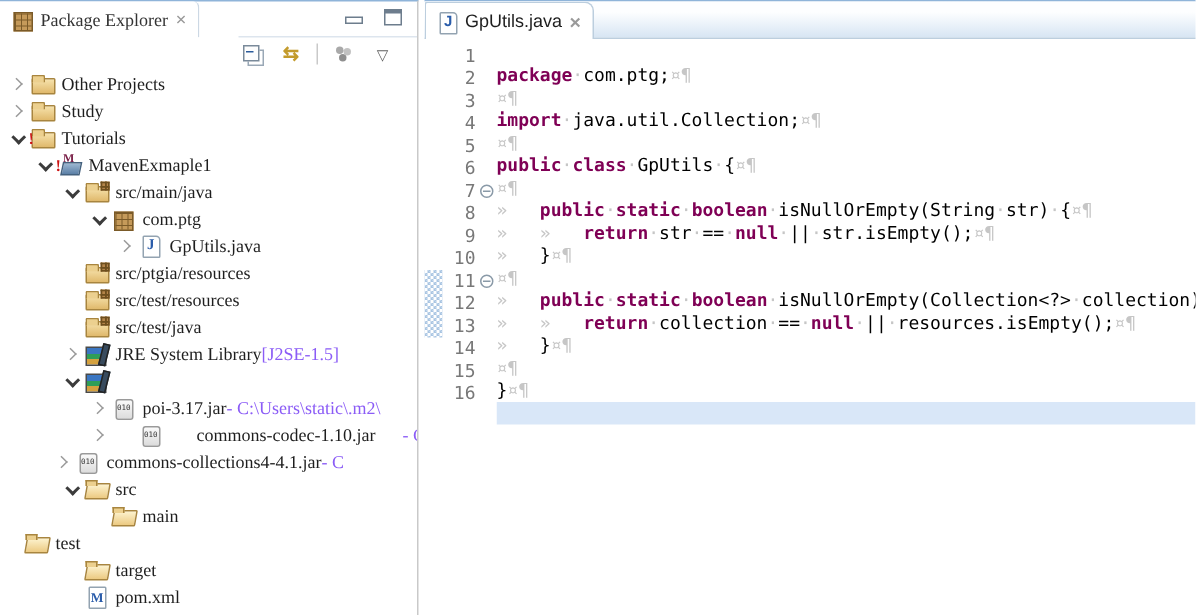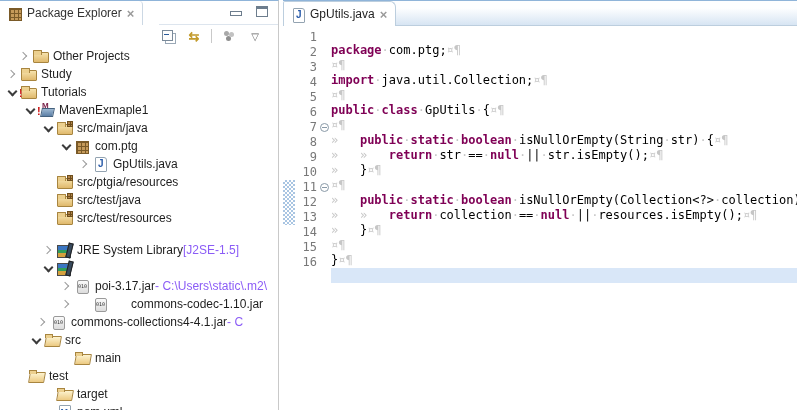--- a/index.html
+++ b/index.html
@@ -1,21 +1,21 @@
 <!DOCTYPE html>
 <html><head>
 <meta charset="utf-8">
 <style>
   * { margin:0; padding:0; box-sizing:border-box; }
   html,body { width:797px; height:410px; overflow:hidden; background:#fff;
     font-family:"Liberation Sans", sans-serif; font-size:12px; color:#1e1e1e; }
 
   
   .pkg-panel { position:absolute; left:0; top:0; width:279px; height:410px;
-    background:#fff; border-top:1px solid #8fb4d9; border-right:1px solid #c9c9c9; }
+    background:#fff; border-top:1px solid #8fb4d9; border-right:1px solid #c9c9c9;font-family:Liberation Serif, serif; }
   .pkg-header { position:relative; height:24px; }
   .pkg-header .hdr-line { position:absolute; left:159px; right:0; bottom:0; height:1px; background:#dde5ee; }
   .pkg-tab { position:absolute; left:0; top:0; height:24px; display:flex; align-items:center;
     gap:5px; padding:0 8px 0 7px; background:#fff; border-right:1px solid #ccd8e4; border-radius:0 4px 0 0; }
   .pkg-tab .title { color:#333; }
   .win-btns { position:absolute; right:10px; top:5px; display:flex; gap:14px; align-items:center; }
   .btn-min { width:12px; height:5px; border:1px solid #6d7d8d; margin-top:4px; }
   .btn-max { width:12px; height:11px; border:1px solid #6d7d8d; border-top-width:3px; }
 
   .pkg-toolbar { height:22px; display:flex; justify-content:flex-end; align-items:center;
@@ -136,21 +136,21 @@
       </span>
     <span class="tbsep"></span>
     <span class="tbtn">
         <span class="icon-focus"></span>
       </span>
     <span class="tbtn">
         <span class="icon-viewmenu"></span>
       </span>
   </div>
   <div class="tree">
-      <div class="trow" style="padding-left: 4px; margin-left: 12px;">
+      <div class="trow" style="padding-left: 4px;">
         <span class="chev c"></span>
         <span class="ticon fbody"></span>
         <span class="lbl">Other Projects</span>
       </div>
       <div class="trow" style="padding-left: 4px;">
         <span class="chev c"></span>
         <span class="ticon fbody"></span>
         <span class="lbl">Study</span>
       </div>
       <div class="trow" style="padding-left: 4px;">
@@ -189,30 +189,30 @@
         <span class="ticon fbody">
           <i class="deco-grid"></i>
         </span>
         <span class="lbl">src/ptgia/resources</span>
       </div>
       <div class="trow" style="padding-left: 40px;">
         <span class="chev n"></span>
         <span class="ticon fbody">
           <i class="deco-grid"></i>
         </span>
+        <span class="lbl">src/test/resources</span>
+      </div>
+      <div class="trow" style="padding-left: 40px;">
+        <span class="chev n"></span>
+        <span class="ticon fbody">
+          <i class="deco-grid"></i>
+        </span>
         <span class="lbl">src/test/java</span>
       </div>
       <div class="trow" style="padding-left: 40px;">
-        <span class="chev n"></span>
-        <span class="ticon fbody">
-          <i class="deco-grid"></i>
-        </span>
-        <span class="lbl">src/test/resources</span>
-      </div>
-      <div class="trow" style="padding-left: 40px; margin-top: 14px;">
         <span class="chev c"></span>
         <span class="ticon lib"></span>
         <span class="lbl">JRE System Library</span>
         <span class="sfx"> [J2SE-1.5]</span>
       </div>
       <div class="trow" style="padding-left: 40px;">
         <span class="chev e"></span>
         <span class="ticon lib"></span>
       </div>
       <div class="trow" style="padding-left: 58px;">
@@ -226,31 +226,31 @@
         <span class="ticon jar"></span>
         <span class="lbl">commons-codec-1.10.jar</span>
         <span class="sfx"> - C:\Use</span>
       </div>
       <div class="trow" style="padding-left: 34px;">
         <span class="chev c"></span>
         <span class="ticon jar"></span>
         <span class="lbl">commons-collections4-4.1.jar</span>
         <span class="sfx"> - C</span>
       </div>
-      <div class="trow" style="padding-left: 28px;">
+      <div class="trow" style="padding-left: 40px;">
         <span class="chev e"></span>
         <span class="ticon ofold"></span>
         <span class="lbl">src</span>
       </div>
       <div class="trow" style="padding-left: 58px;">
         <span class="chev n"></span>
         <span class="ticon ofold"></span>
         <span class="lbl">main</span>
       </div>
-      <div class="trow" style=" margin-left: 12px;">
+      <div class="trow" style="">
         <span class="chev n"></span>
         <span class="ticon ofold"></span>
         <span class="lbl">test</span>
       </div>
       <div class="trow" style="padding-left: 40px;">
         <span class="chev n"></span>
         <span class="ticon ofold"></span>
         <span class="lbl">target</span>
       </div>
       <div class="trow" style="padding-left: 40px;">

